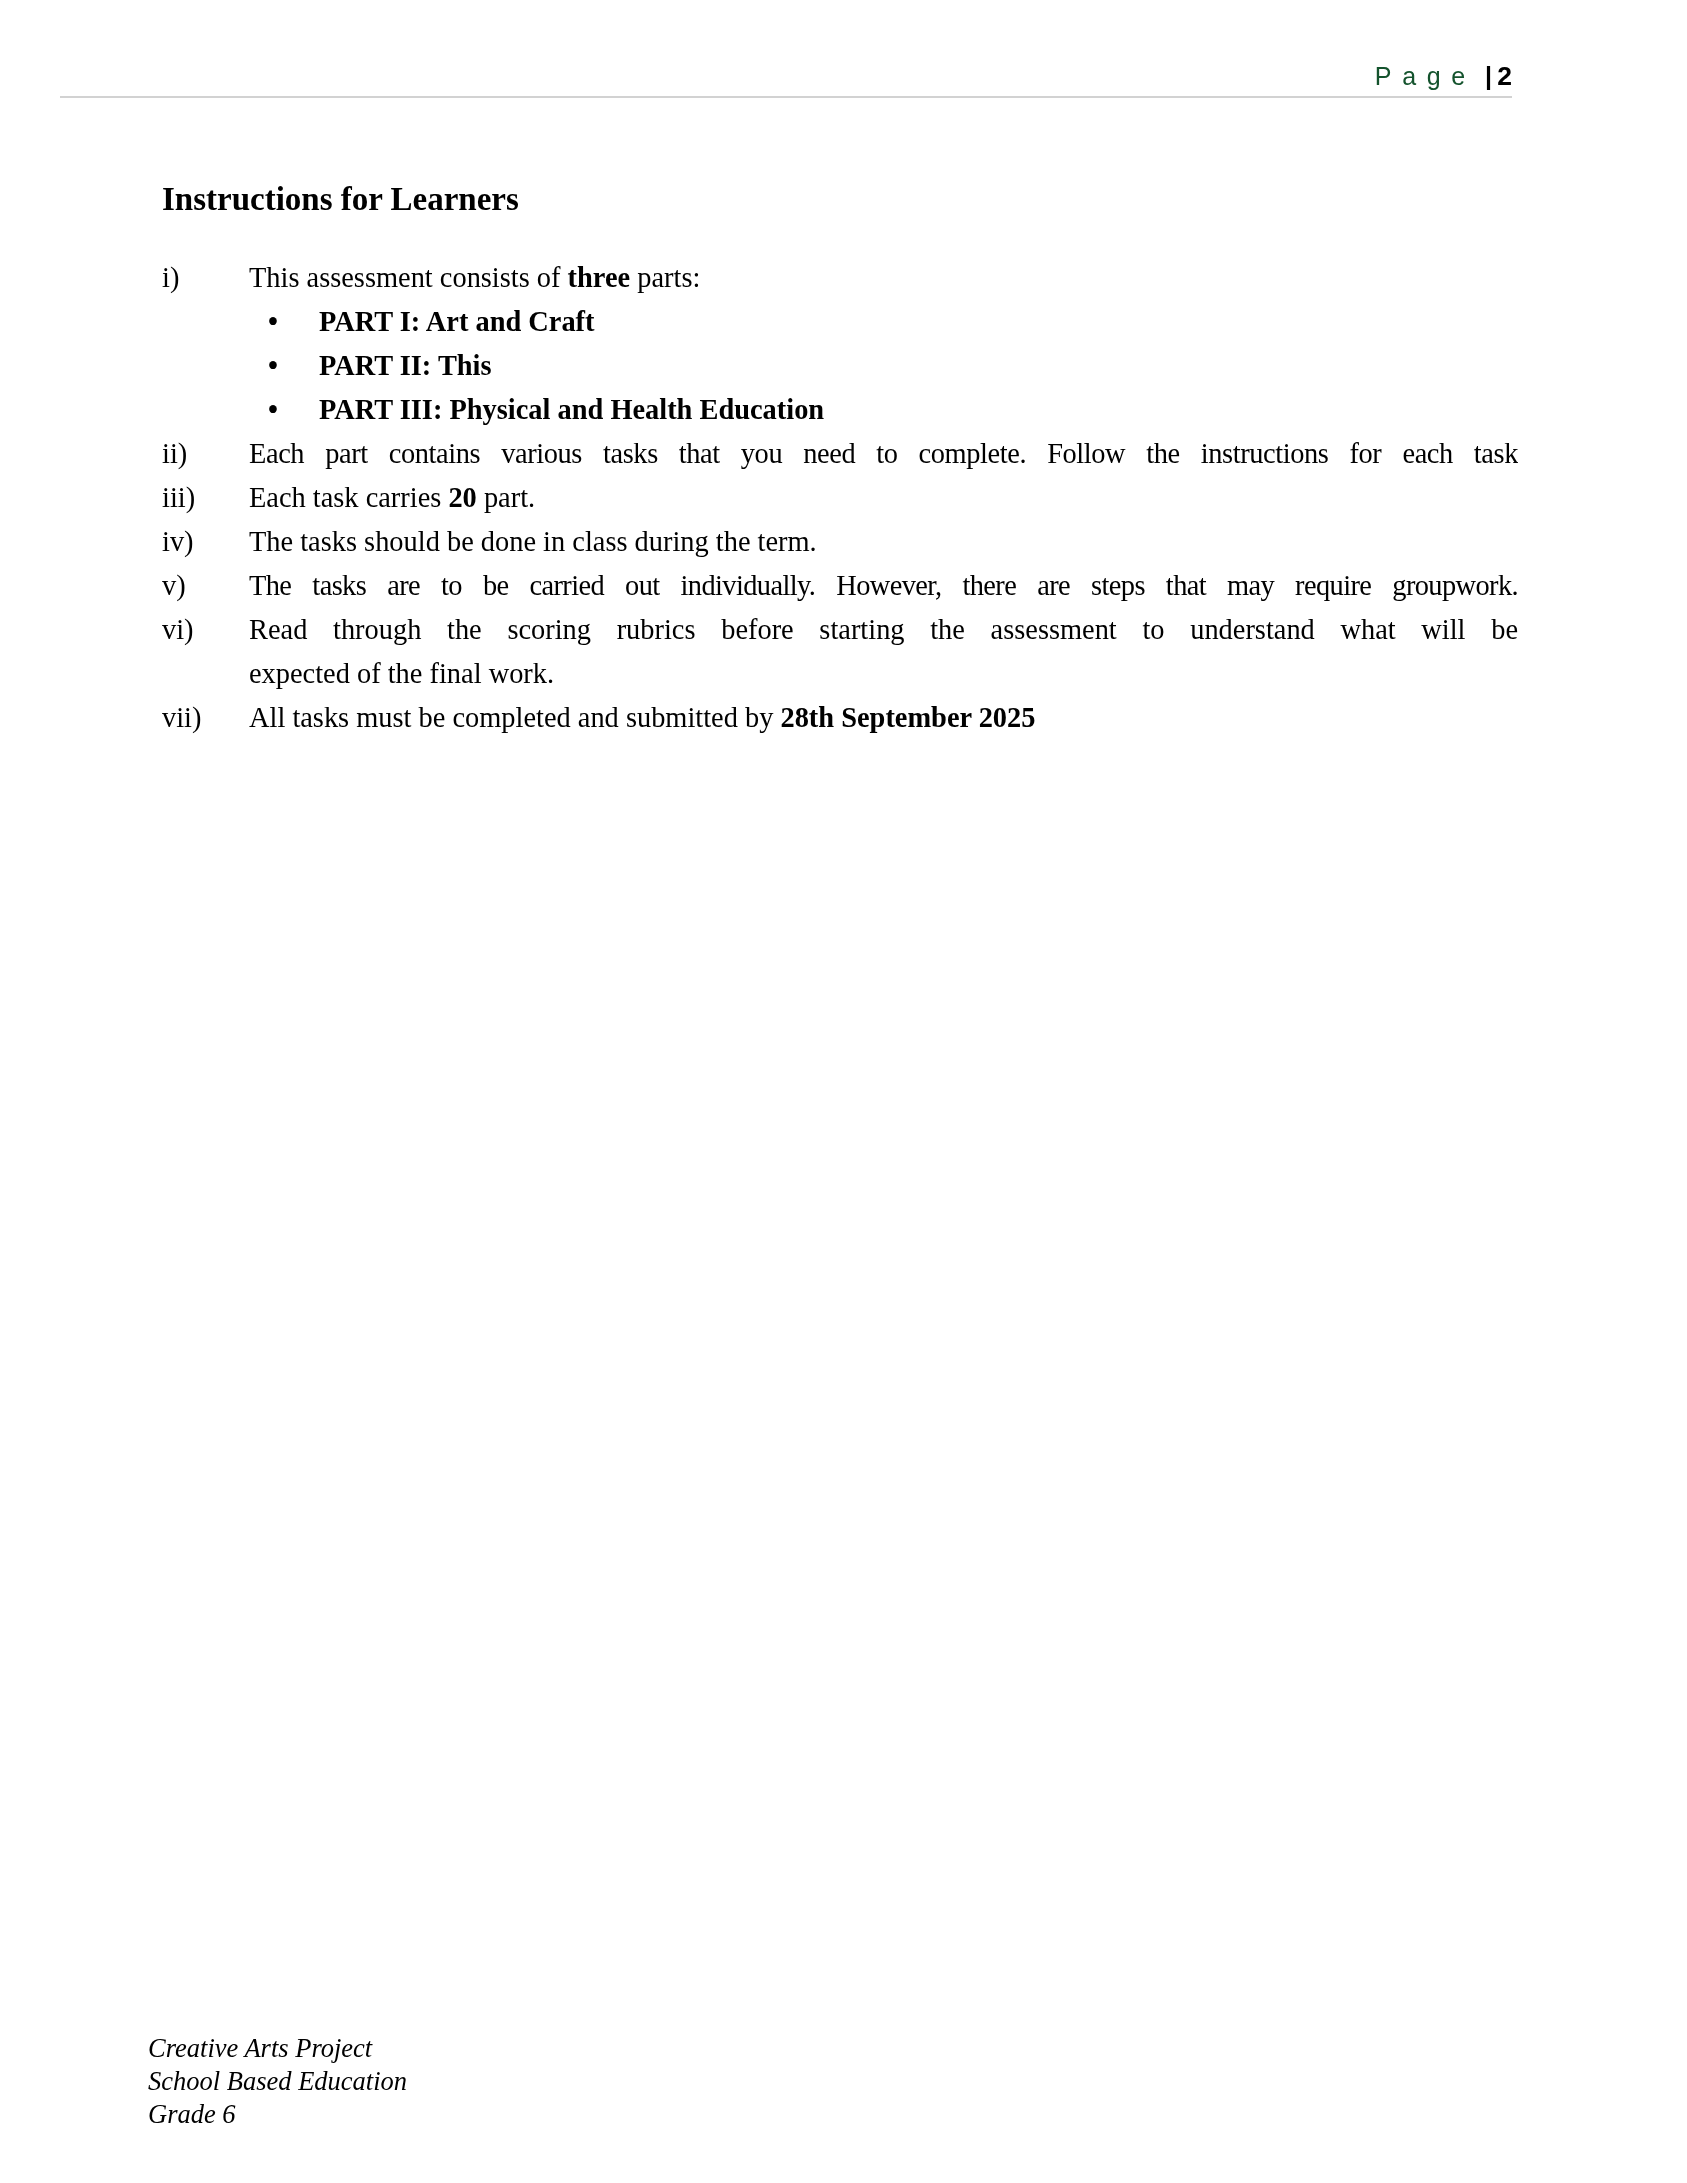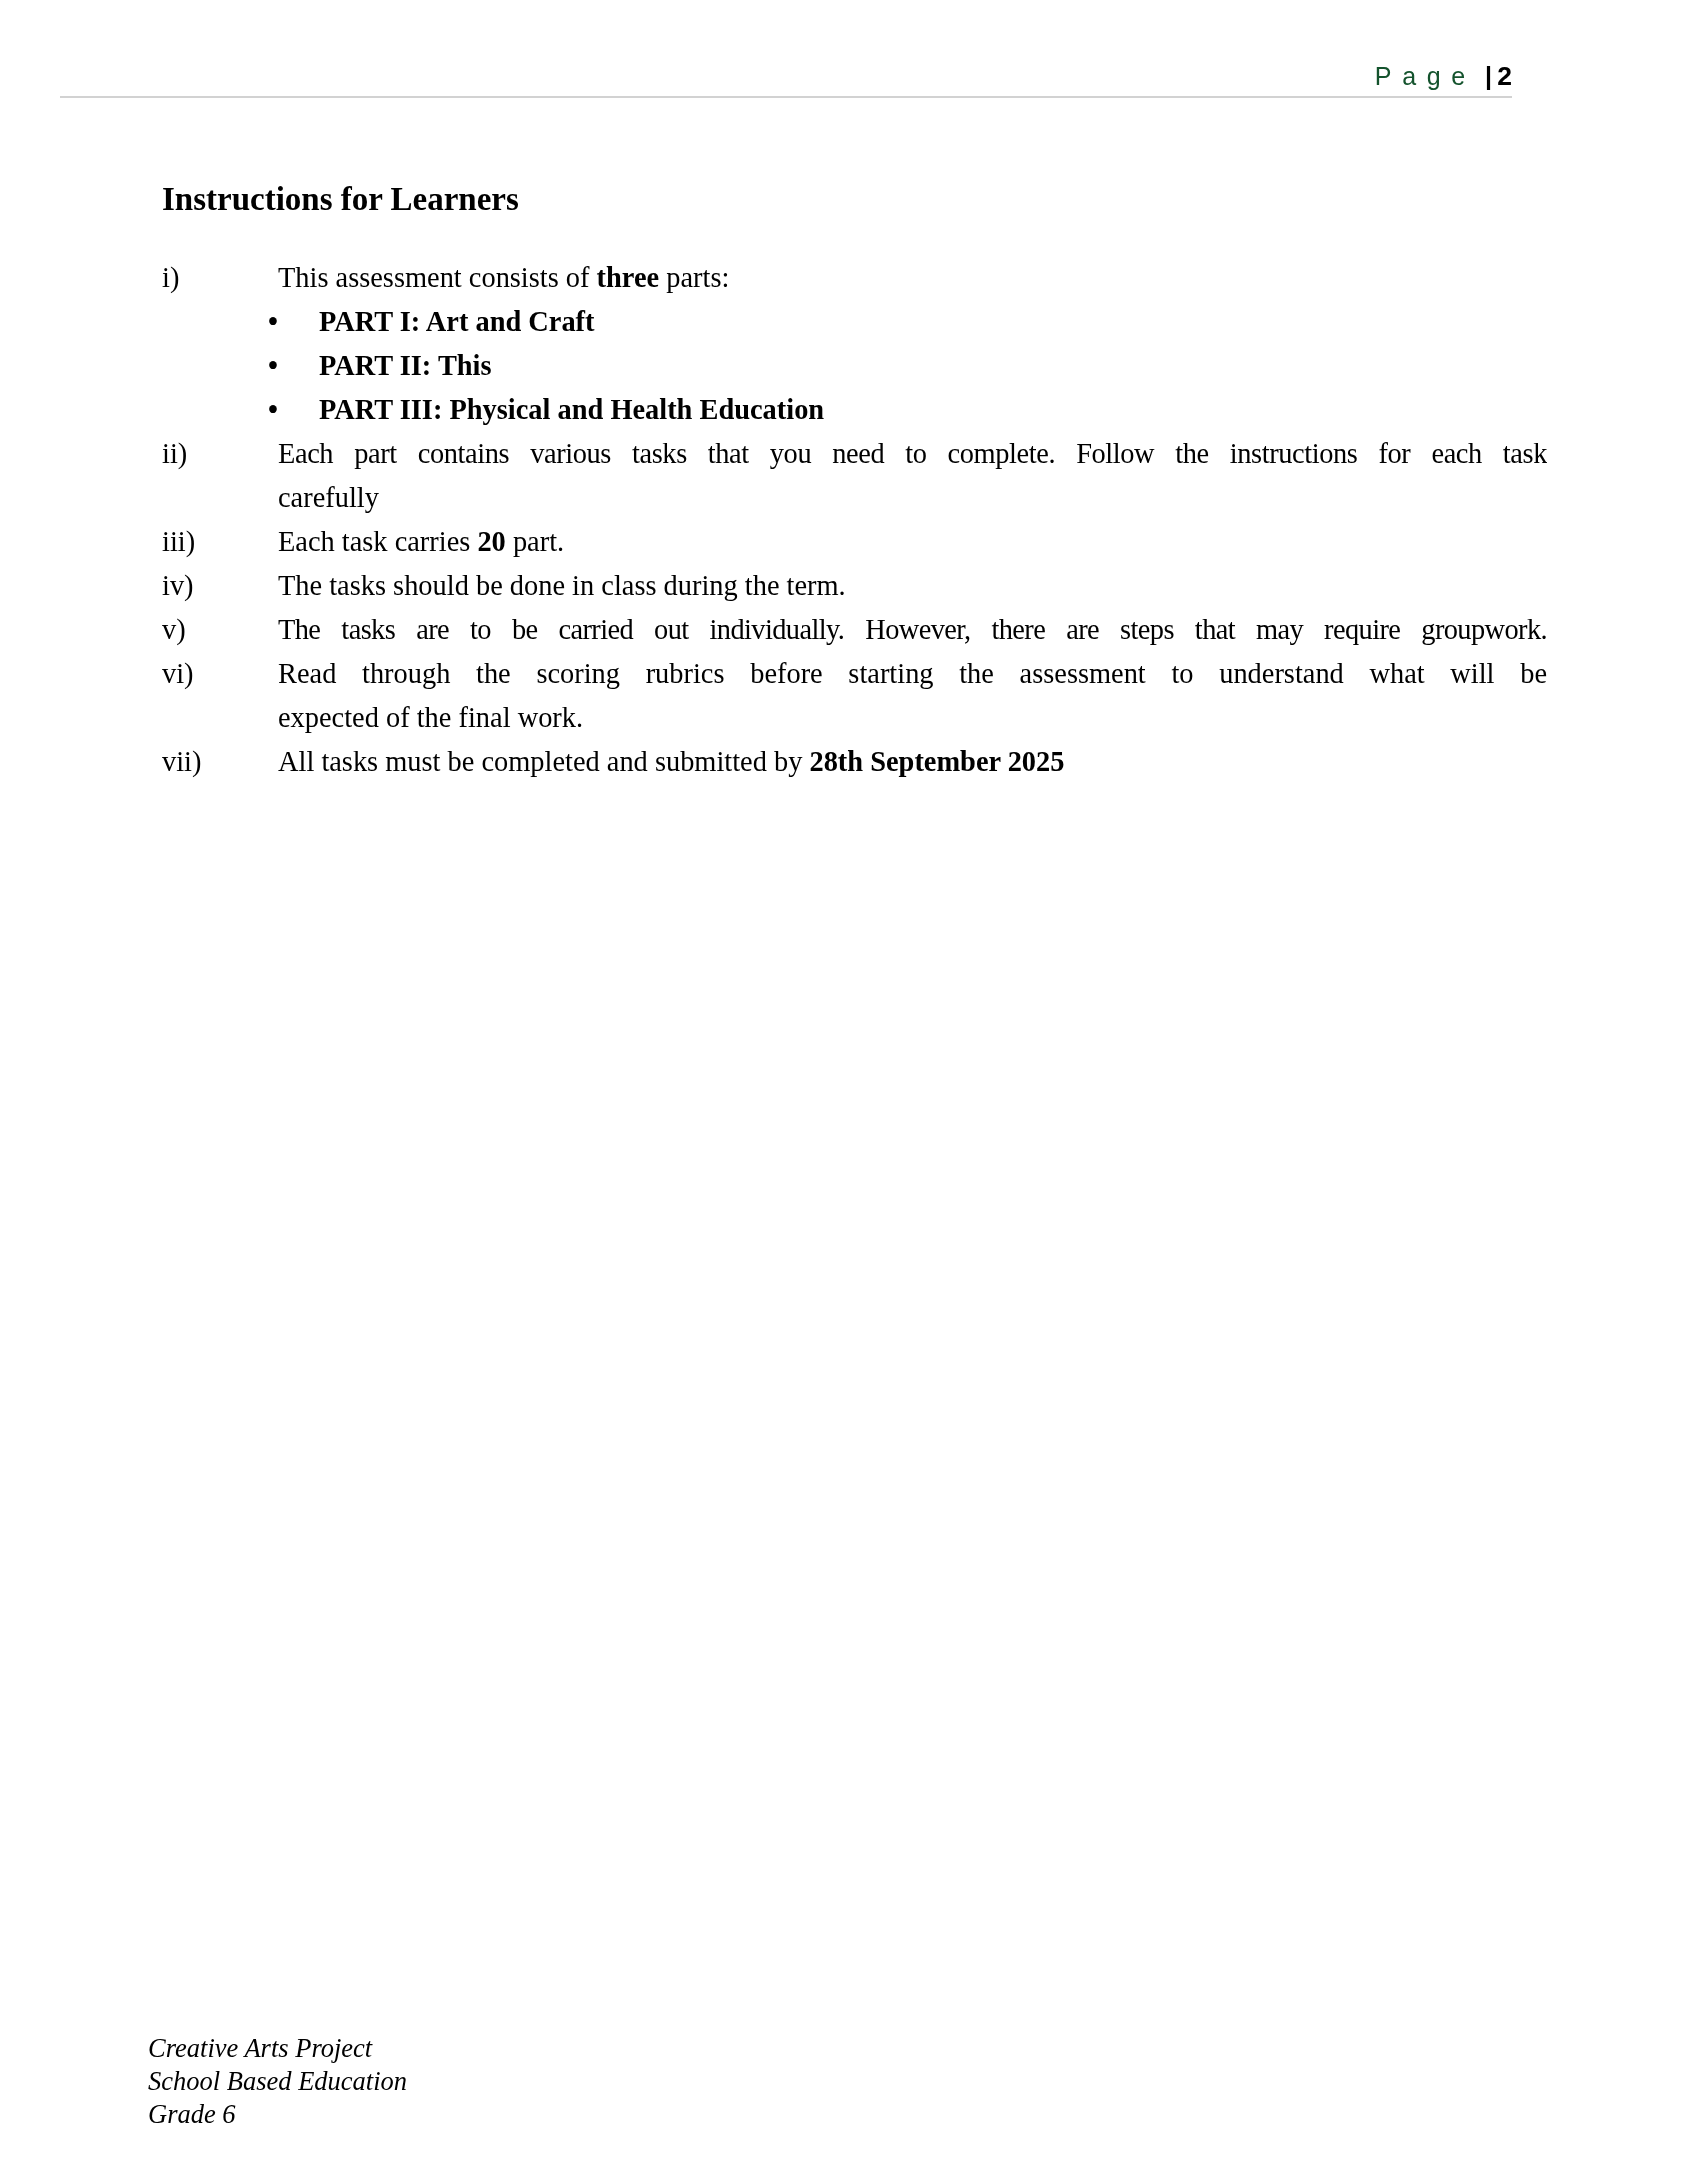--- a/index.html
+++ b/index.html
@@ -33,21 +33,21 @@
   .content { position: absolute; left: 162px; top: 179px; width: 1356px; }
 
   .heading {
     font-size: 33px; font-weight: 700;
     line-height: 41px;
     margin: 0 0 36px 0;
   }
 
   .row { position: relative; font-size: 28.4px; line-height: 44px; }
   .marker   { position: absolute; left: 0; top: 0; white-space: nowrap; }
-  .txt      { margin-left: 116px; width: 1269px; }
+  .txt      { margin-left: 87px; width: 1269px; }
   .line     { height: 44px; white-space: nowrap; }
 
   
   .stretch {
     height: 44px; overflow: hidden;
     white-space: normal;
     text-align: justify;
     text-align-last: justify;
   }
   .stretch::after { content: ""; display: inline-block; width: 100%; height: 0; }
@@ -99,21 +99,20 @@
   </div>
   <div class="row">
     <span class="b-marker">•</span>
     <div class="b-txt line">PART III: Physical and Health Education</div>
   </div>
 
   <div class="row">
     <span class="marker">ii)</span>
     <div class="txt">
       <div class="stretch ls1">Each part contains various tasks that you need to complete. Follow the instructions for each task</div>
-      <div class="line">carefully</div>
     </div>
   </div>
 
   <div class="row">
     <span class="marker">iii)</span>
     <div class="txt line"><span>Each task carries </span><span class="bold">20</span><span> part.</span></div>
   </div>
 
   <div class="row">
     <span class="marker">iv)</span>

